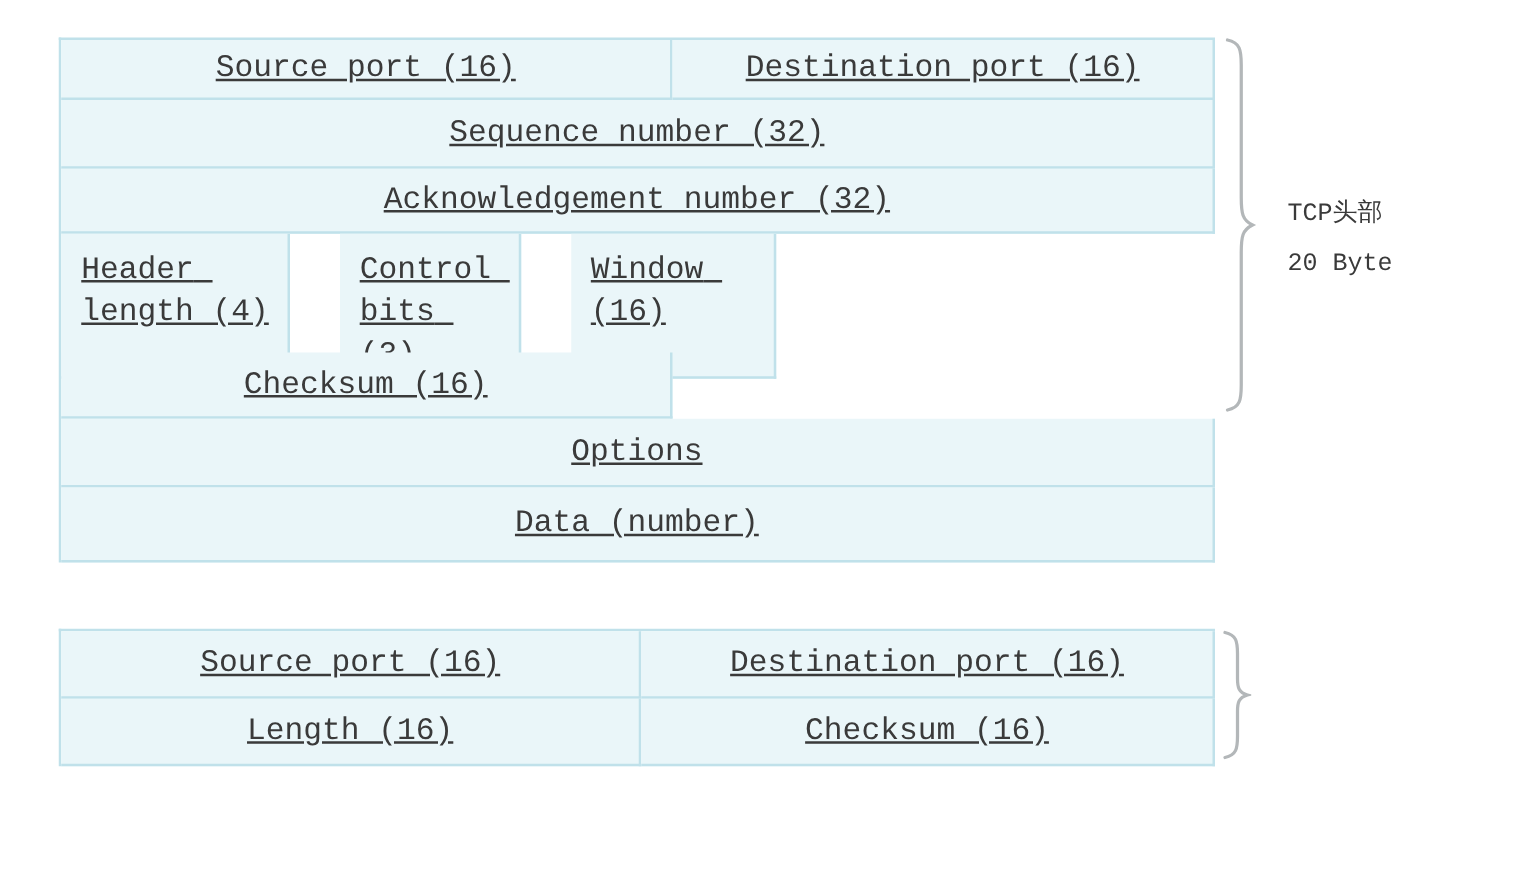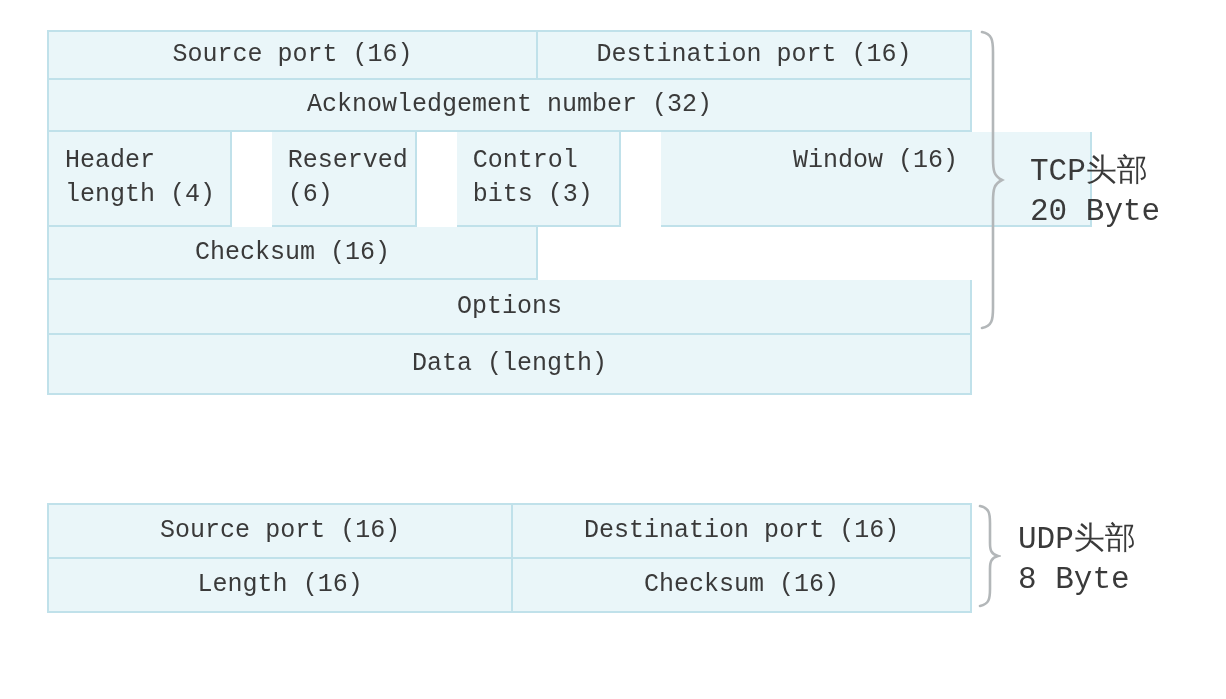--- a/index.html
+++ b/index.html
@@ -16,21 +16,21 @@
   }
   .stage{position:absolute;inset:0;}
   .hdrtable{
     position:absolute;left:47px;width:925px;
     border-top:2px solid var(--line);
     border-left:2px solid var(--line);
     box-sizing:border-box;
   }
   .tcp{top:30px;}
   .udp{top:503px;}
-  .row{display:grid;}
+  .row{display:grid;text-decoration:underline;}
   .cell{
     box-sizing:border-box;
     border-right:2px solid var(--line);
     border-bottom:2px solid var(--line);
     background:var(--cellbg);
     display:flex;align-items:center;justify-content:center;
     font-size:25px;line-height:34px;
     white-space:pre-wrap;
   }
   
@@ -49,54 +49,56 @@
   .udp-r1{height:54px;grid-template-columns:50.3% 49.7%;}
   .udp-r2{height:54px;grid-template-columns:100%;}
   
   .brace{position:absolute;}
   .brace path{fill:none;stroke:var(--brace);stroke-width:2.6;stroke-linecap:round;}
   .brace-tcp{left:979px;top:30px;}
   .brace-udp{left:977px;top:504px;}
   
   .annot{
     position:absolute;
-    font-size:31px;line-height:40px;
+    font-size:20px;line-height:40px;
     color:var(--text);
     white-space:nowrap;
   }
   .annot-tcp{left:1030px;top:152px;}
   .annot-udp{left:1018px;top:520px;}
 </style>
 </head>
 <body>
 
 <div class="stage">
 
   <div class="hdrtable tcp">
     <div class="row tcp-r0">
       <div class="cell">Source port (16)</div>
       <div class="cell">Destination port (16)</div>
     </div>
+    <div class="row tcp-r1">
+      <div class="cell">Sequence number (32)</div>
+    </div>
     <div class="row tcp-r2">
       <div class="cell">Acknowledgement number (32)</div>
     </div>
     <div class="row tcp-r3">
       <div class="cell">Header length (4)</div>
-      <div class="cell">Reserved (6)</div>
       <div class="cell">Control bits (3)</div>
       <div class="cell">Window (16)</div>
     </div>
     <div class="row tcp-r4">
       <div class="cell">Checksum (16)</div>
     </div>
     <div class="row tcp-r5">
       <div class="cell">Options</div>
     </div>
     <div class="row tcp-r6">
-      <div class="cell">Data (length)</div>
+      <div class="cell">Data (number)</div>
     </div>
   </div>
 
   <svg class="brace brace-tcp" width="26" height="300" viewBox="0 0 26 300">
     <path d="M 3,2 C 13,4 14,10 14,22 L 14,128 C 14,141 15,146 23,150 C 15,154 14,159 14,172 L 14,278 C 14,290 13,296 3,298"></path>
   </svg>
   <div class="annot annot-tcp">
     <div>TCP头部</div>
     <div>20 Byte</div>
   </div>
@@ -108,18 +110,14 @@
     </div>
     <div class="row udp-r1">
       <div class="cell">Length (16)</div>
       <div class="cell">Checksum (16)</div>
     </div>
   </div>
 
   <svg class="brace brace-udp" width="24" height="104" viewBox="0 0 24 104">
     <path d="M 3,2 C 12,4 13,9 13,19 L 13,39 C 13,46 14,50 21,52 C 14,54 13,58 13,65 L 13,85 C 13,95 12,100 3,102"></path>
   </svg>
-  <div class="annot annot-udp">
-    <div>UDP头部</div>
-    <div>8 Byte</div>
-  </div>
 
 </div>
 
 </body></html>

